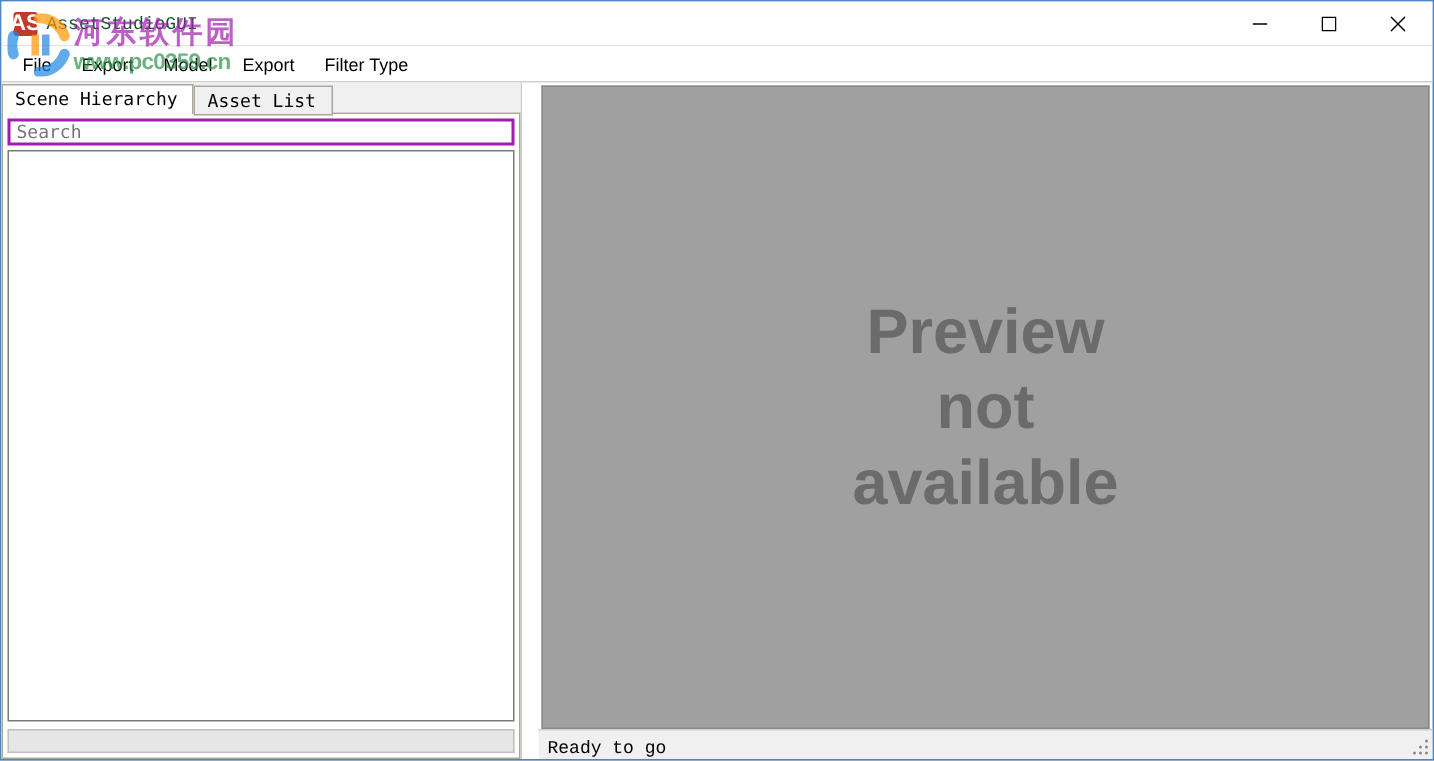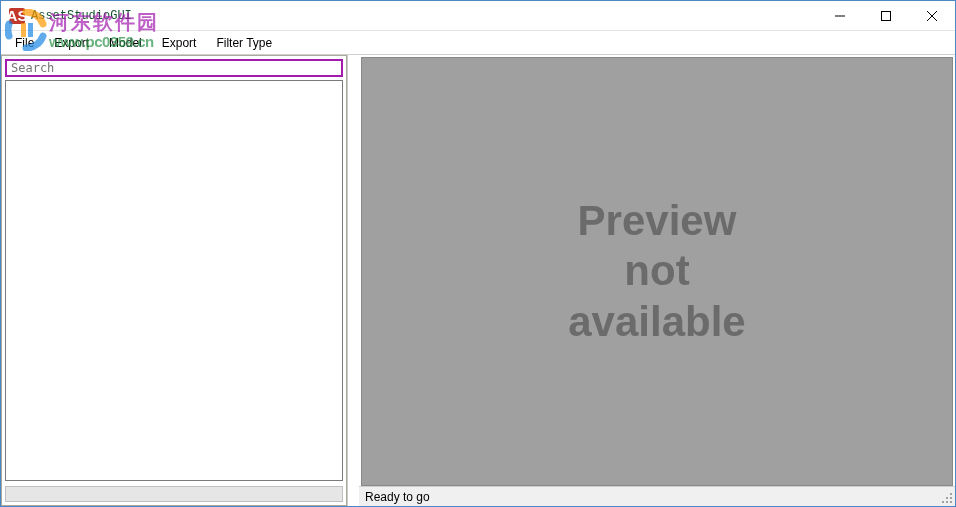--- a/index.html
+++ b/index.html
@@ -155,23 +155,23 @@
       text-align: center;
       line-height: 1.2;
       font-family: "Segoe UI", sans-serif;
       white-space: pre-line;
     }
     .statusbar {
       height: 20px;
       background: #f0f0f0;
       border-top: 1px solid #d0d0d0;
       display: flex;
-      align-items: center;
+      align-items: flex-end;
       padding: 0 6px;
-      font-family: Liberation Sans, sans-serif;
+      font-family: Liberation Mono, monospace;
       font-size: 12px;
       position: relative;
     }
     .resize-grip {
       position: absolute;
       right: 2px;
       bottom: 2px;
       width: 12px;
       height: 12px;
       cursor: nwse-resize;
@@ -246,20 +246,24 @@
   <div class="menu-item">File</div>
   <div class="menu-item">Export</div>
   <div class="menu-item">Model</div>
   <div class="menu-item">Export</div>
   <div class="menu-item">Filter Type</div>
 </div>
 
 <div class="main">
 
   <div class="left-panel">
+    <div class="tabs">
+      <div class="tab">Scene Hierarchy</div>
+      <div class="tab inactive">Asset List</div>
+    </div>
     <div class="tab-content">
       <input class="search-box" type="text" placeholder="Search" style="">
       <div class="tree-area"></div>
       <div class="progress-area"></div>
     </div>
   </div>
 
   <div class="right-panel">
     <div class="preview">
       <div class="preview-text">Preview

